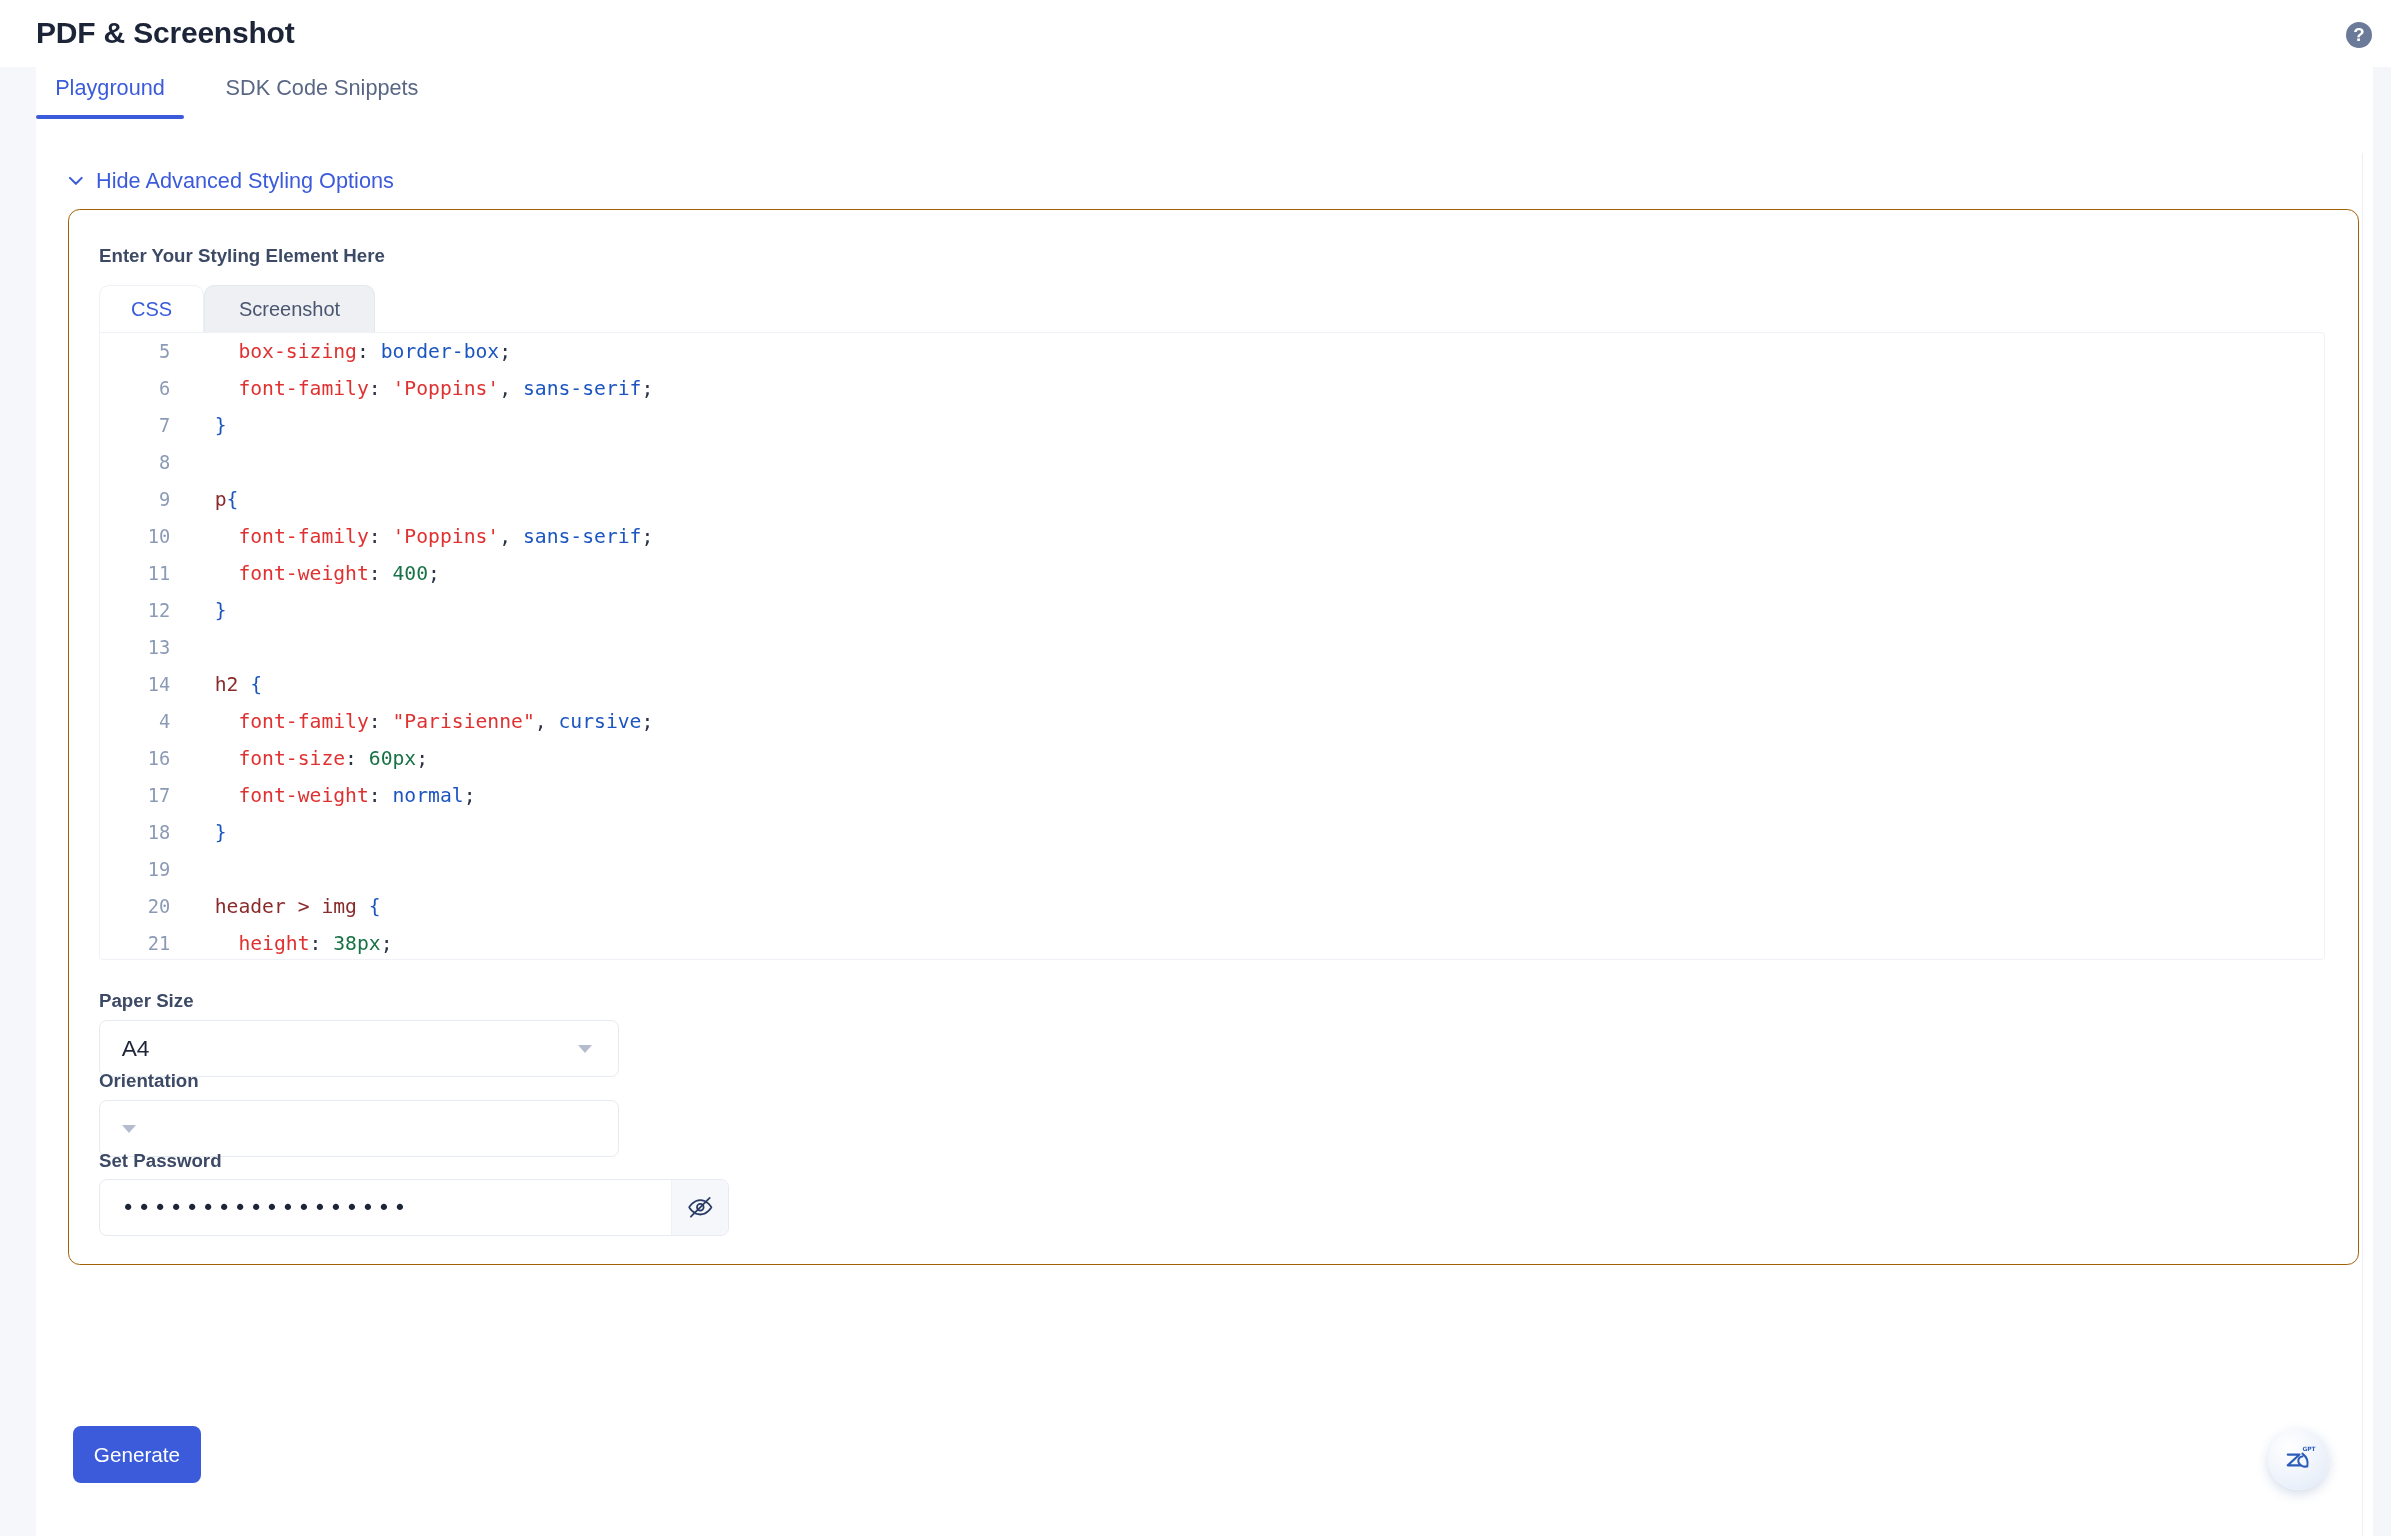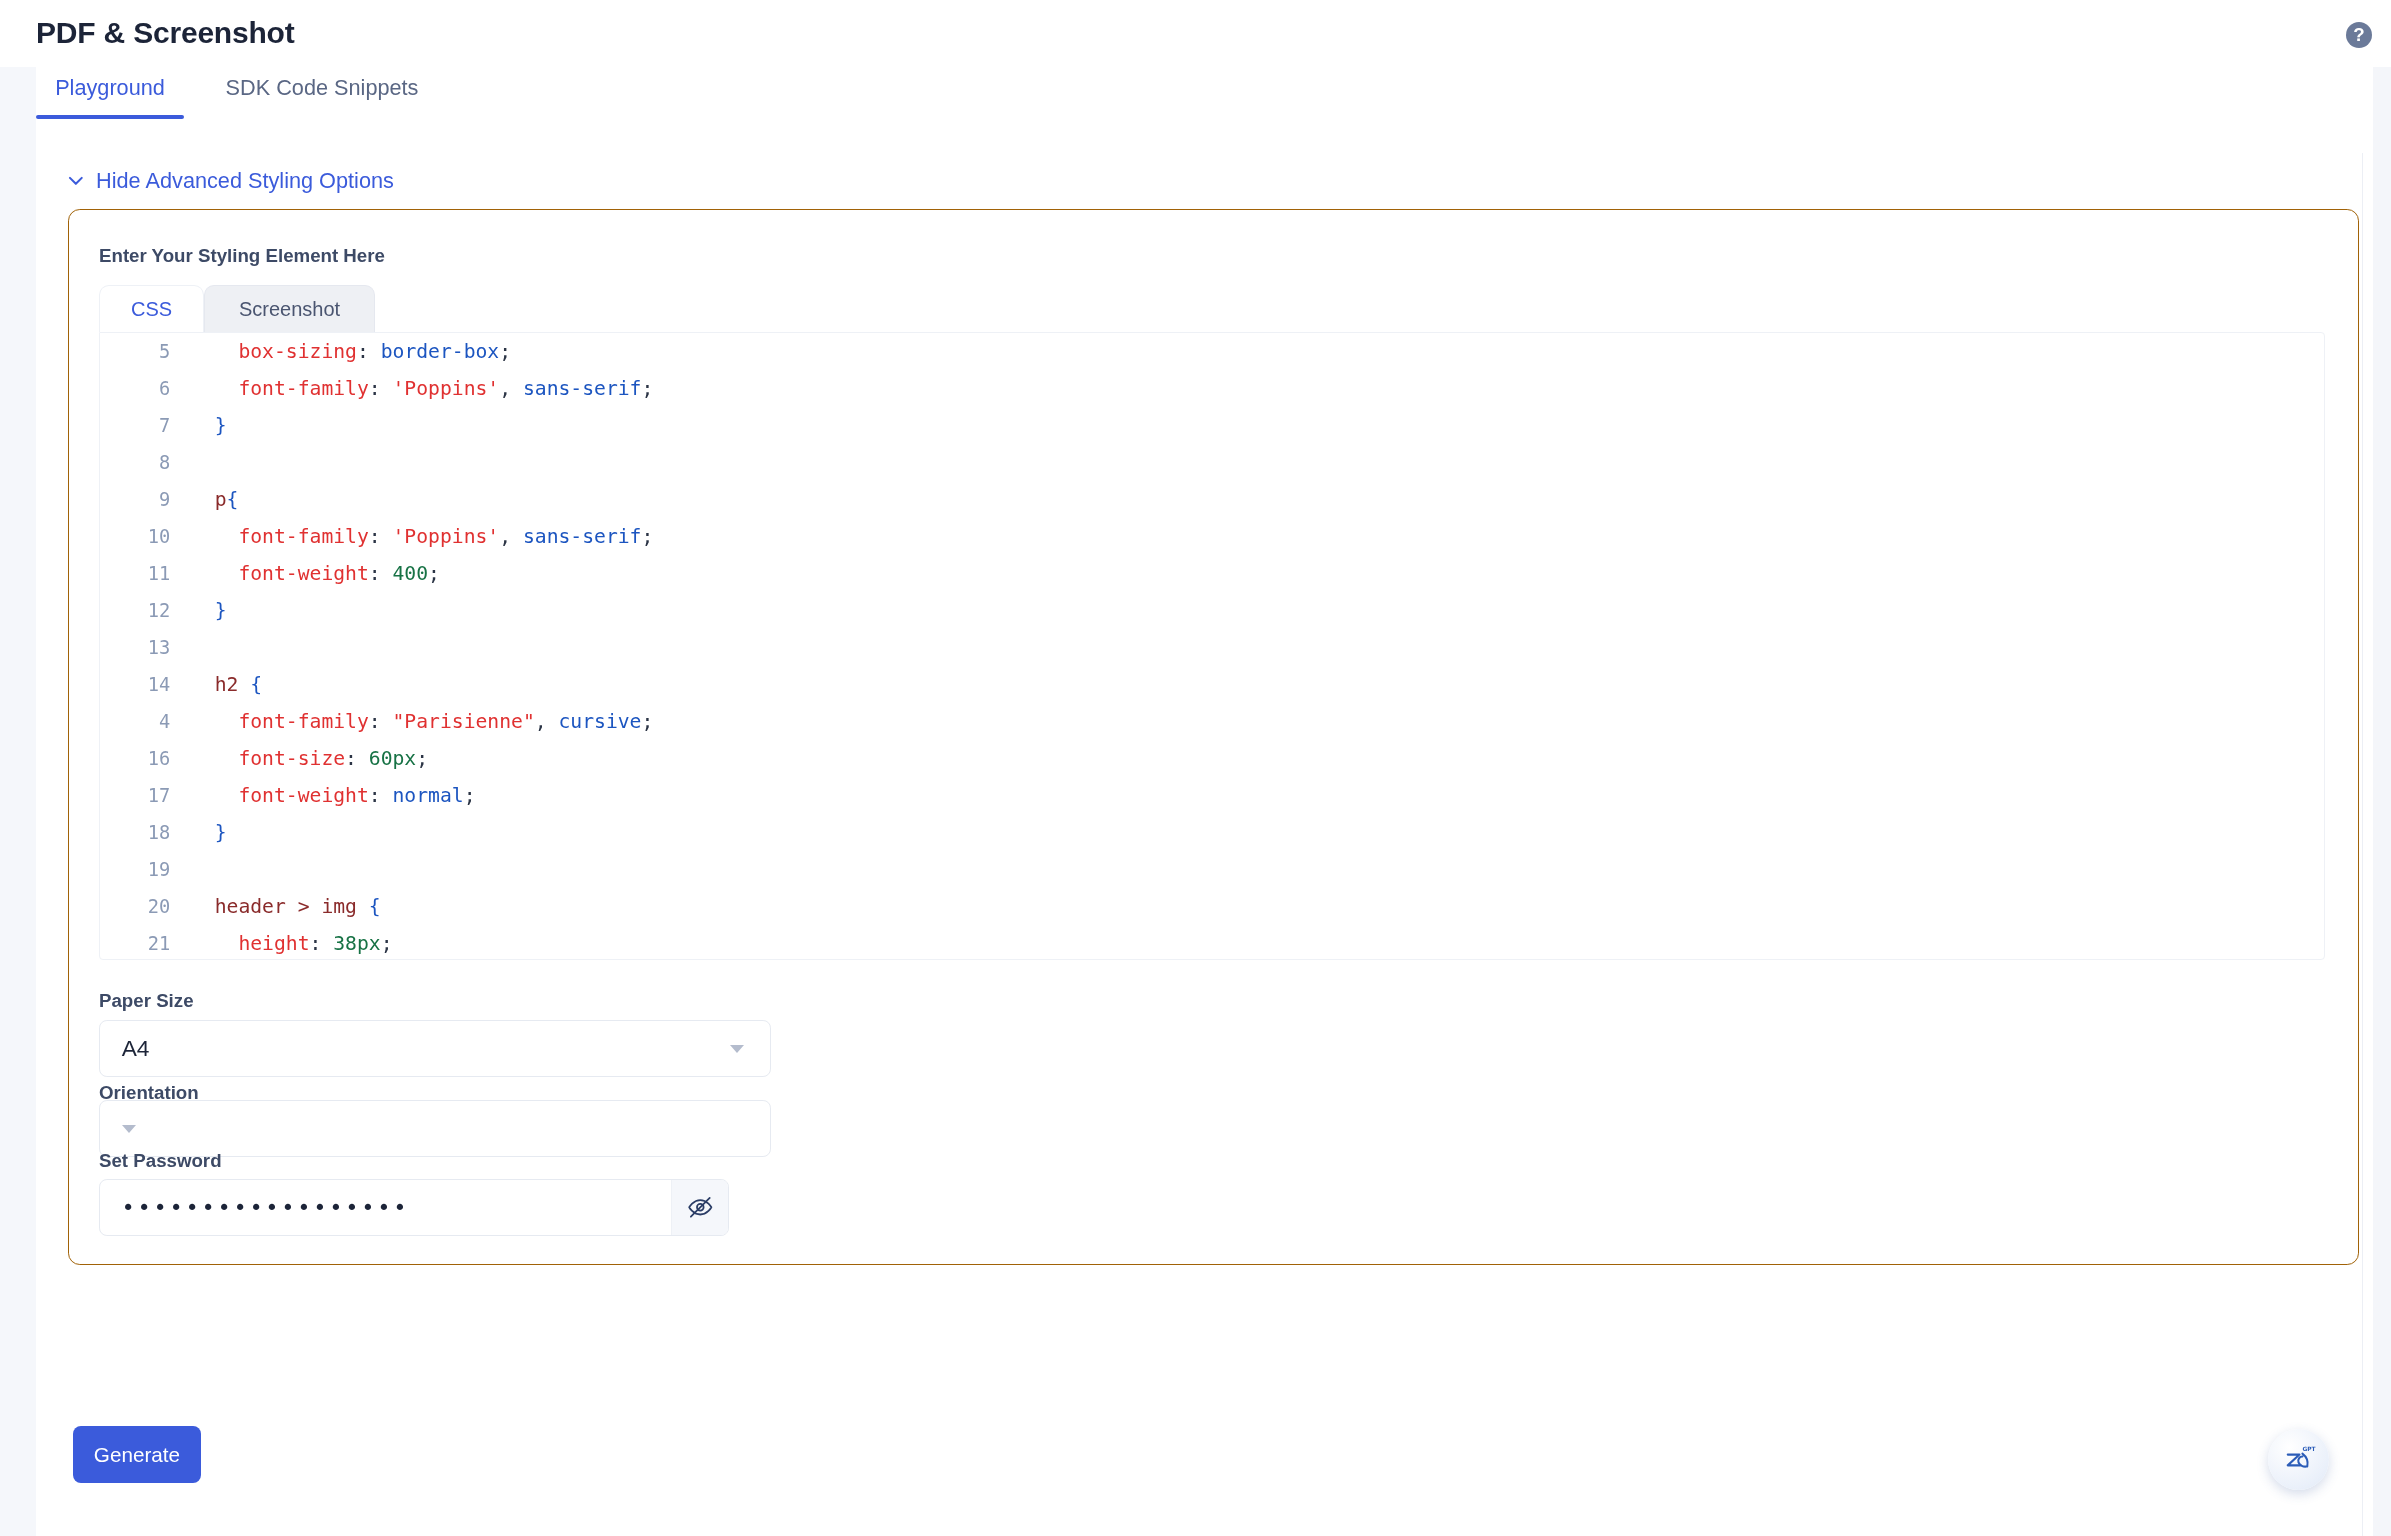--- a/index.html
+++ b/index.html
@@ -160,21 +160,21 @@
   .t-sel   { color: #8a2b2b; }
   .t-brace { color: #1c55c0; }
   .t-punct { color: #2b3445; }
 
   
   .field-label {
     position: absolute; font-size: 18.7px; font-weight: bold; color: #3d4a66;
   }
   .select-box {
     position: absolute;
-    width: 672px; height: 57px;
+    width: 520px; height: 57px;
     background: #ffffff;
     border: 1px solid #e6eaf1;
     border-radius: 7.9px;
     display: flex; align-items: center;
     padding: 0 13.8px 0 21.7px;
     cursor: pointer;
     gap: 36px;
   }
   .select-value { font-size: 22.7px; color: #1c2438; flex: 1; }
   .caret {
@@ -344,21 +344,21 @@
           <span class="codetext"><span class="t-prop">    height</span><span class="t-punct">: </span><span class="t-num">38px</span><span class="t-punct">;</span></span>
         </div>
       </div>
 
     <div class="field-label" style="left:30.5px; top:780px;">Paper Size</div>
     <div class="select-box" style="left:30.5px; top:810px;">
       <span class="select-value">A4</span>
       <span class="caret"></span>
     </div>
 
-    <div class="field-label" style="left:30.5px; top:860px;margin-top:12px;">Orientation</div>
+    <div class="field-label" style="left:30.5px; top:860px;">Orientation</div>
     <div class="select-box" style="left:30.5px; top:890px;">
       <span class="caret"></span>
     </div>
 
     <div class="field-label" style="left:30.5px; top:940px;">Set Password</div>
     <div class="pwd-box" style="left:30.5px; top:969px;">
       <span class="pwd-dots" title="Set Password">••••••••••••••••••</span>
       <span class="pwd-toggle">
         <svg width="26.6" height="26.6" viewBox="0 0 24 24" fill="none" stroke="#2b3d66" stroke-width="1.6" stroke-linecap="round" stroke-linejoin="round">
           <path d="M2 12s3.6-6.5 10-6.5S22 12 22 12s-3.6 6.5-10 6.5S2 12 2 12z"></path>

